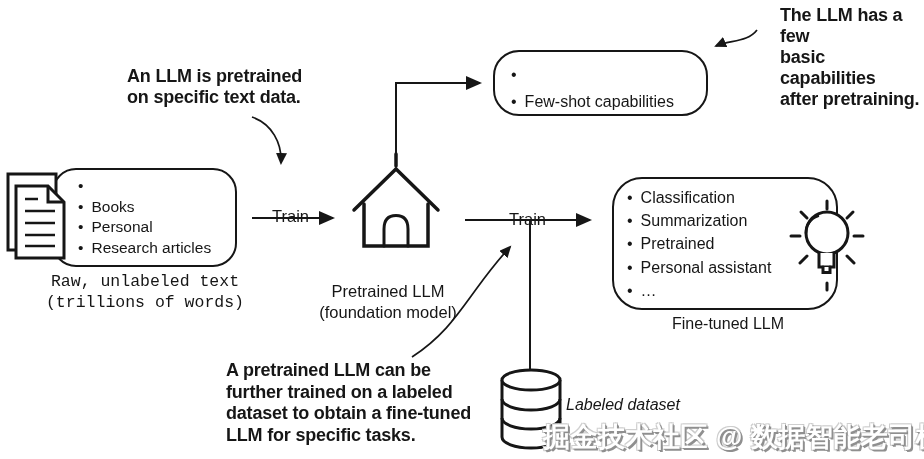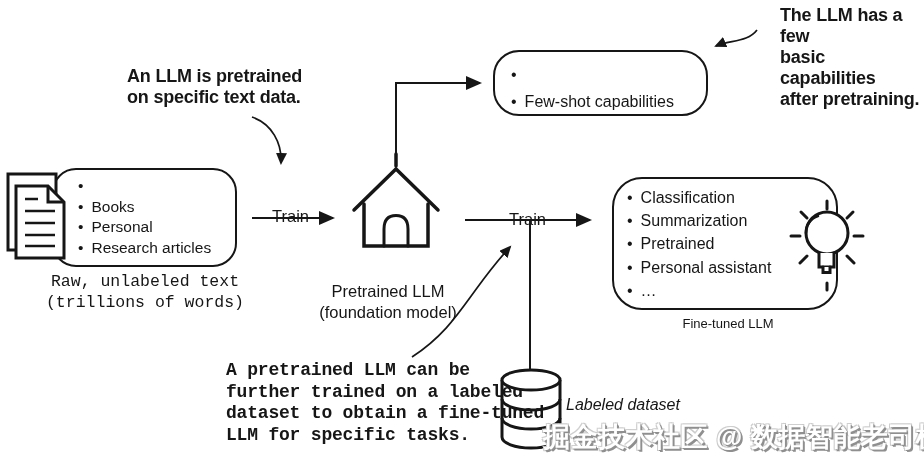--- a/index.html
+++ b/index.html
@@ -16,27 +16,27 @@
   .box-top  .items { padding:9px 0 0 16px;  line-height:27px; }
   .box-left .items { padding:6px 0 0 24px;  line-height:20.5px; font-size:15.5px; }
   .box-right .items{ padding:7px 0 0 13px;  line-height:23.2px; }
   .li { display:flex; align-items:baseline; }
   .b  { margin-right:8px; }
 
   .note { position:absolute; z-index:2; font-weight:bold; font-size:18px; line-height:21px;
           white-space:pre-line; letter-spacing:-0.2px; color:var(--ink); }
   .note-pretrain { left:127px; top:66px; }
   .note-capabilities { left:760px; top:5px;margin-left:20px; }
-  .note-finetune { left:226px; top:360px; line-height:21.5px;font-family:Liberation Mono, monospace; }
+  .note-finetune { left:226px; top:360px; line-height:21.5px; }
 
   .cap { position:absolute; z-index:2; font-size:16.5px; line-height:20.5px; text-align:center;
          white-space:pre-line; color:var(--ink); }
   .cap-raw { left:40px; top:272px; width:210px;font-family:Liberation Mono, monospace; }
   .cap-pretrained { left:292px; top:253px; width:192px;margin-top:28px; }
-  .cap-finetuned { left:615px; top:314px; width:226px; font-size:13px; }
+  .cap-finetuned { left:615px; top:314px; width:226px; font-size:16px; }
 
   .train { position:absolute; z-index:2; font-size:16.5px; color:var(--ink);margin-top:18px; }
   .train-left { left:272px; top:189px; }
   .train-right { left:509px; top:192px; }
   .lbl-dataset { position:absolute; z-index:2; left:566px; top:396px; font-size:16px; color:var(--ink);font-style:italic; }
 
   svg.overlay { position:absolute; left:0; top:0; z-index:3; pointer-events:none; }
 
   .watermark { position:absolute; z-index:4; left:543px; top:419px; font-size:27px; font-weight:bold;
                letter-spacing:0.5px; color:#fff; font-family:"Liberation Sans", sans-serif;

